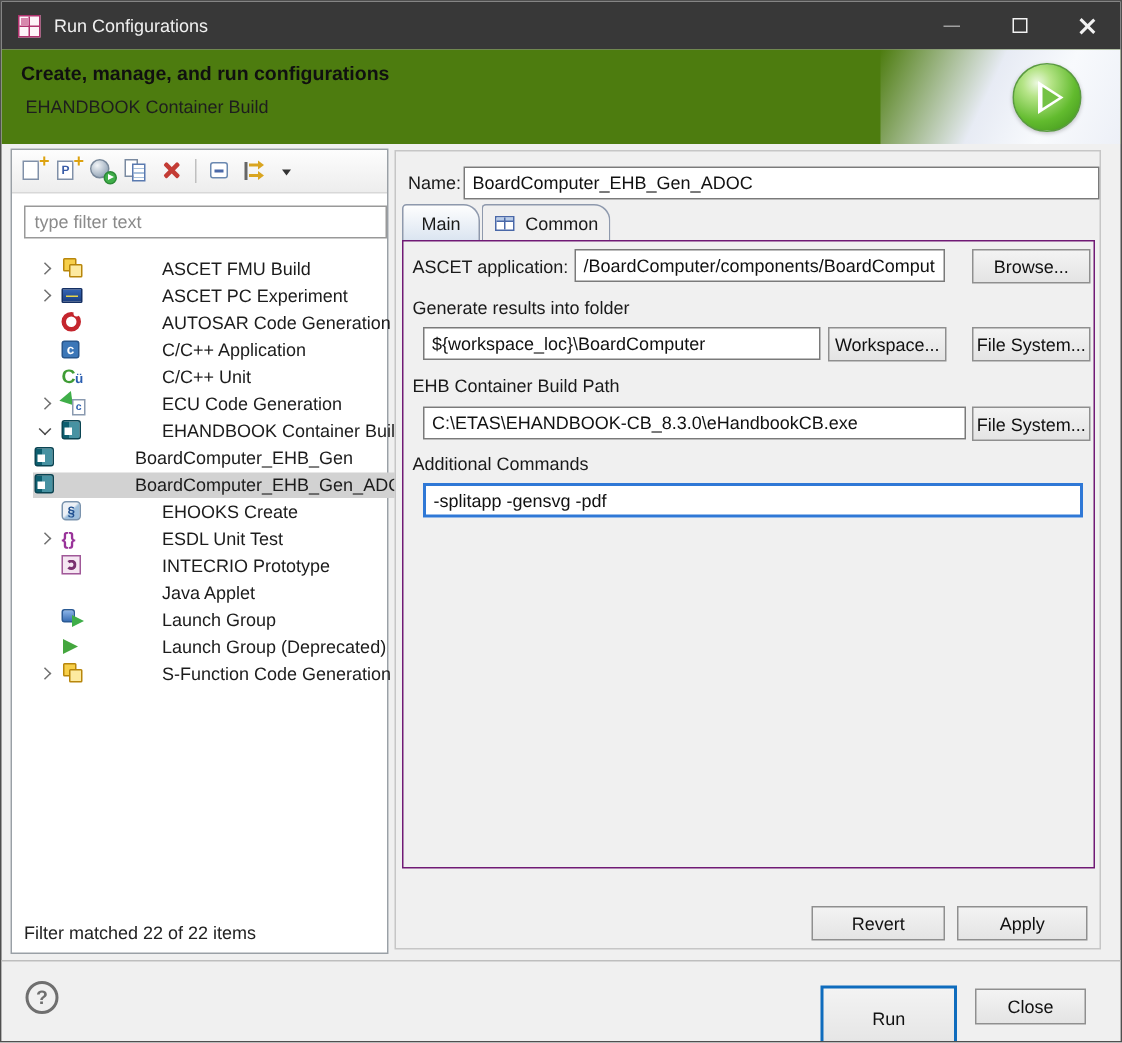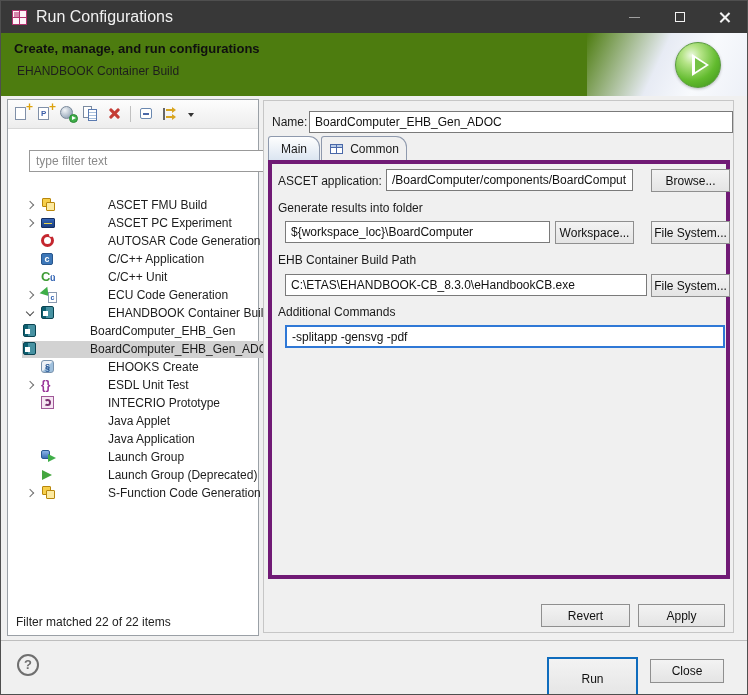--- a/index.html
+++ b/index.html
@@ -9,21 +9,21 @@
             border:1px solid #4f4f4f; overflow:hidden; }
 
   
   .titlebar { position:absolute; left:0; top:0; right:0; height:32px; background:#383838;
               display:flex; align-items:center; padding-left:11px; gap:9px; }
   .win-icon { width:15px; height:15px; position:relative; background:#fdf3f8; border:1px solid #b0326e; flex:none; }
   .win-icon::before { content:""; position:absolute; inset:0;
      background:linear-gradient(#b0326e,#b0326e) 50% 0/1px 100% no-repeat,
                 linear-gradient(#b0326e,#b0326e) 0 50%/100% 1px no-repeat; }
   .win-icon::after { content:""; position:absolute; left:1px; top:1px; width:5px; height:5px; background:#d788ad; }
-  .title { color:#f0f0f0; font-size:16px; }
+  .title { color:#f0f0f0; font-size:12px; }
   .win-btns { margin-left:auto; display:flex; height:32px; }
   .win-btn { width:45px; height:32px; display:flex; align-items:center; justify-content:center; cursor:pointer; }
   .g-min { width:11px; height:1px; background:#a0a0a0; }
   .g-max { width:10px; height:10px; border:1px solid #f2f2f2; }
   .g-close { position:relative; width:13px; height:13px; }
   .g-close::before,.g-close::after { content:""; position:absolute; left:6px; top:0; width:1.5px; height:13px; background:#f2f2f2; }
   .g-close::before { transform:rotate(45deg); } .g-close::after { transform:rotate(-45deg); }
 
   
   .header { position:absolute; left:0; top:32px; right:0; height:63px; background:#4d7c0f; }
@@ -39,21 +39,21 @@
   .play-i { position:absolute; left:19px; top:15px; width:0; height:0;
      border-left:11px solid #74c244; border-top:7.5px solid transparent; border-bottom:7.5px solid transparent; }
 
   
   .left-panel { position:absolute; left:6px; top:98px; width:252px; height:537px;
                 background:#fff; border:1px solid #9aa0a6; }
   .tree-toolbar { height:29px; display:flex; align-items:center; gap:5px; padding:0 5px;
                   background:linear-gradient(#fdfdfd,#ededed); border-bottom:1px solid #d8d8d8; }
   .tbi { position:relative; display:inline-block; width:18px; height:18px; cursor:pointer; flex:none; }
   .tb-sep { width:1px; height:16px; background:#c0c0c0; margin:0 2px; flex:none; }
-  .filter-input { display:block; width:242px; height:22px; margin:21px; border:1px solid #999;
+  .filter-input { display:block; width:242px; height:22px; margin:8px; border:1px solid #999;
                   padding:1px 6px; font:12px "Liberation Sans",sans-serif; color:#c2410c; }
   .filter-input::placeholder { color:#8a8a8a; }
   .tree { padding-top:3px; }
   .tree-row { display:flex; align-items:center; height:18px; padding-left:14px;
               font-size:12px; color:#1c1c1c; cursor:default; white-space:nowrap; }
   .tree-row.indent1 { }
   .core { display:flex; align-items:center; height:17px; padding-right:4px;gap:47px; }
   .tree-row.selected .core { background:#d2d2d2; }
   .tree-label { margin-left:3px; }
   .chev { width:18px; height:16px; position:relative; flex:none; }
@@ -134,21 +134,21 @@
   .inp { position:absolute; border:1px solid #7a7a7a; background:#fff; color:#111;
          font:12px "Liberation Sans",sans-serif; padding:1px 5px; }
   .name-label { left:8px; top:14px; }
   .name-input { left:45px; top:10px; width:424px; height:22px; }
   .tab { position:absolute; top:35px; height:24px; display:flex; align-items:center; justify-content:center;
          gap:5px; border:1px solid #8e99ad; border-bottom:none; border-radius:3px 11px 0 0;
          font-size:12px; color:#1a1a1a; z-index:2; background:#f0f0f0; cursor:pointer; }
   .tab.active { left:4px; width:52px; background:linear-gradient(#fefefe,#dbe5f1); }
   .tab.common { left:57px; width:86px; }
   .tab-group { position:absolute; left:4px; top:59px; width:462px; height:419px;
-               border:4px solid #701a75; background:#f0f0f0; }
+               border:1px solid #701a75; background:#f0f0f0; }
   .ascet-label { left:6px; top:10px; }
   .ascet-input { left:114px; top:5px; width:247px; height:22px; }
   .results-label { left:6px; top:37px; }
   .results-input { left:13px; top:57px; width:265px; height:22px; }
   .ehb-label { left:6px; top:89px; }
   .ehb-input { left:13px; top:110px; width:362px; height:22px; }
   .cmd-label { left:6px; top:141px; }
   .cmd-input { left:13px; top:161px; width:440px; height:23px; border:2px solid #2f78d6; }
   .btn { position:absolute; display:flex; align-items:center; justify-content:center;
          background:linear-gradient(#f3f3f3,#e4e4e4); border:1px solid #8f8f8f;
@@ -335,27 +335,20 @@
         <div class="tree-row">
           <span class="chev"></span>
           <span class="core">
             <span class="ti"></span>
             <span class="tree-label">Java Applet</span>
           </span>
         </div>
         <div class="tree-row">
           <span class="chev"></span>
           <span class="core">
-            <span class="ti"></span>
-            <span class="tree-label">Java Application</span>
-          </span>
-        </div>
-        <div class="tree-row">
-          <span class="chev"></span>
-          <span class="core">
             <span class="ti">
               <i class="lgs"></i>
               <i class="lgt"></i>
             </span>
             <span class="tree-label">Launch Group</span>
           </span>
         </div>
         <div class="tree-row">
           <span class="chev"></span>
           <span class="core">

